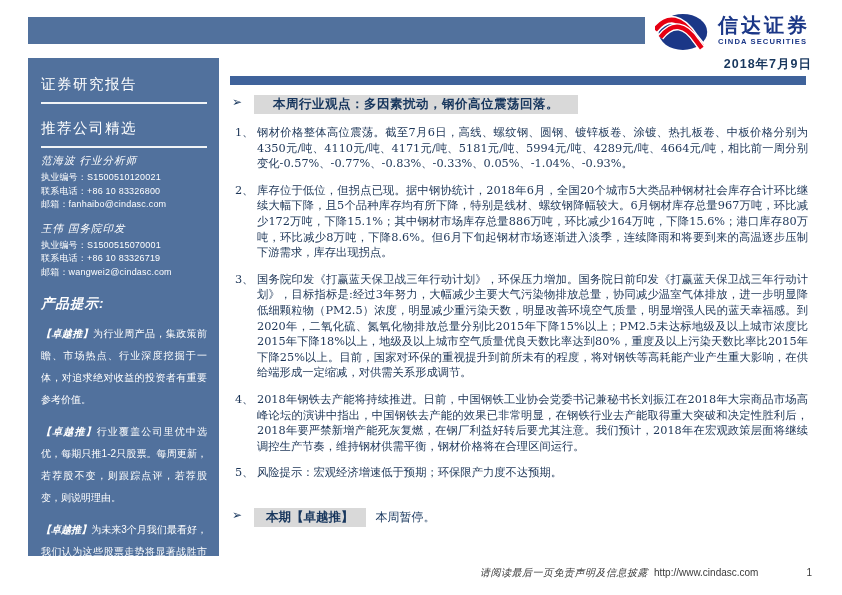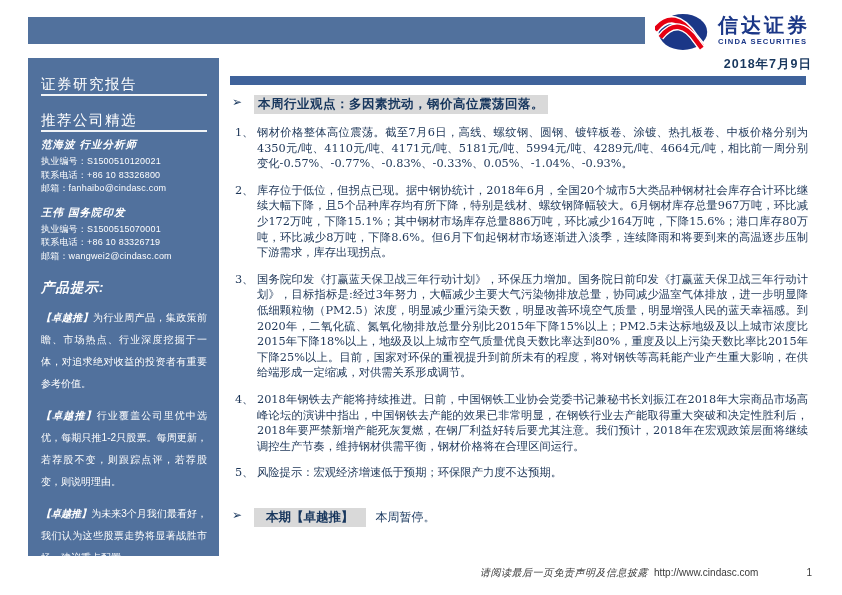--- a/index.html
+++ b/index.html
@@ -29,47 +29,47 @@
 
   
   .sidebar {
     position: absolute; left: 28px; top: 58px;
     width: 191px; height: 498px;
     background: #51719d; color: #ffffff;
     padding: 17px 12px 0 13px;
   }
   .sb-section {
     font-size: 14.5px; letter-spacing: 1.5px;
-    margin-bottom: 15px;
+    padding-bottom: 8px; margin-bottom: 15px;
     border-bottom: 2px solid rgba(255,255,255,0.92);
   }
   .sb-section.last { margin-bottom: 6px; }
   .analyst { margin-bottom: 10px; }
-  .an-name { font-size: 10.5px; font-weight: bold; font-style: italic; margin-bottom: 3px; letter-spacing: 1px; }
+  .an-name { font-size: 10.5px; font-weight: normal; font-style: italic; margin-bottom: 3px; letter-spacing: 1px; }
   .an-line { font-size: 9px; line-height: 13.5px; letter-spacing: 0.2px; }
   .tips-title { font-size: 13.5px; font-weight: bold; font-style: italic; margin: 16px 0 10px; letter-spacing: 1px; }
   .tip { font-size: 10px; line-height: 22px; margin-bottom: 10px; text-align: justify; }
   .tip b { font-style: italic; }
   .company { margin-top: 13px; font-size: 9px; line-height: 13.5px; }
 
   
   .main { position: absolute; left: 230px; top: 55px; width: 582px; }
   .title {
     color: #e60012; font-size: 25px; font-weight: bold; font-style: italic;
     font-family: "DejaVu Serif", "Liberation Serif", serif;
     letter-spacing: 1px;
   }
   .date { text-align: right; color: #17365d; font-weight: bold; font-size: 12.5px; margin-top: 1px; letter-spacing: 1px; }
   .rule-bar { height: 9px; background: #3f639b; margin-top: 3px; width: 576px; }
 
   .view-head { margin-top: 10px; display: flex; align-items: flex-start; color: #17365d; }
   .arrow { font-size: 12px; color: #17365d; width: 24px; flex: 0 0 auto; padding-left: 2px; }
   .view-head .hl {
     background: #d9d9d9; font-weight: bold; font-size: 12.5px;
-    padding: 1px 4px; letter-spacing: 0.5px;
+    padding: 1px 19px; letter-spacing: 0.5px;
     font-family: "DejaVu Serif", "Liberation Serif", serif;
   }
 
   .paras { margin-top: 11px; width: 578px; }
   .para {
     position: relative; padding-left: 27px;
     font-size: 11.3px; line-height: 15.6px;
     color: #1c3557; text-align: justify;
     margin-bottom: 11px;
     font-family: "DejaVu Serif", "Liberation Serif", serif;

